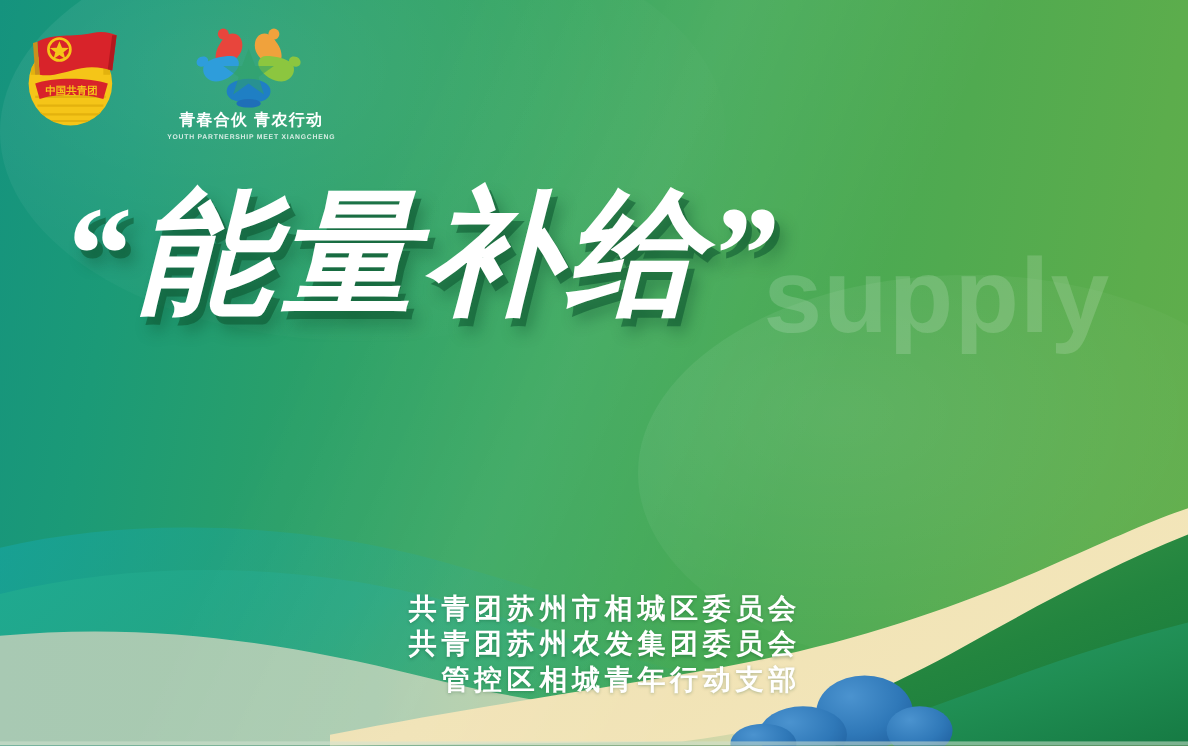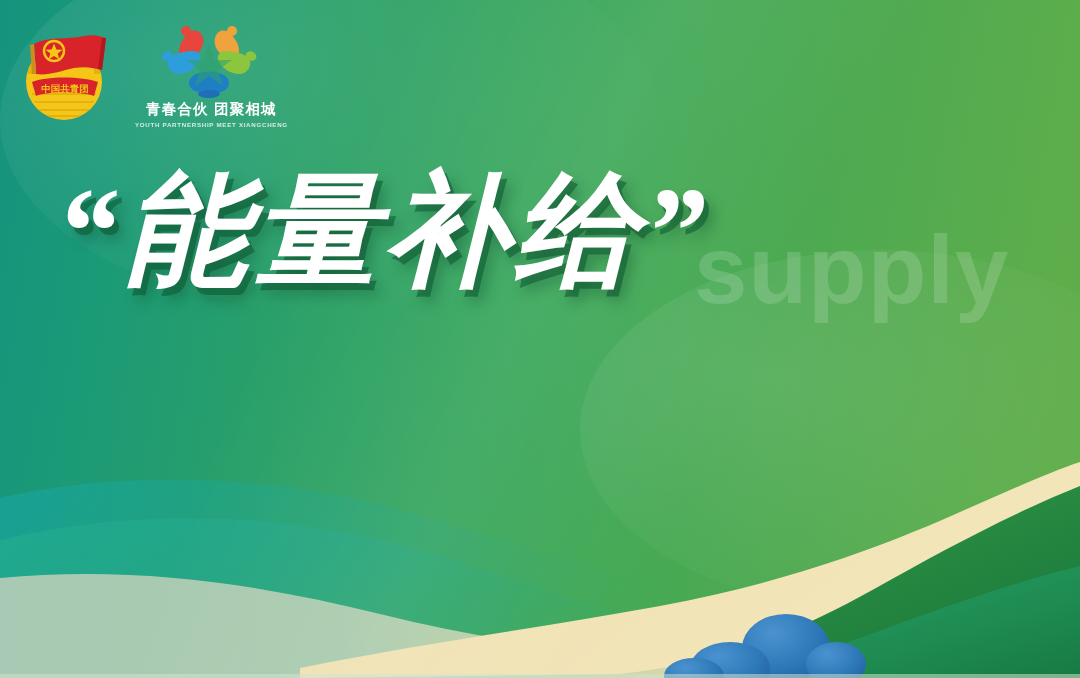--- a/index.html
+++ b/index.html
@@ -64,22 +64,22 @@
     line-height: 1;
     color: rgba(255,255,255,0.15);
   }
 
   
   #logo-row {
     position: absolute;
     left: 14px;
     top: 18px;
     display: flex;
-    align-items: flex-end;
-    gap: 17px;
+    align-items: flex-start;
+    gap: 34px;
   }
   #cyl-emblem { width: 104px; height: 104px; display: block; }
   #xc-logo-wrap { padding-top: 6px; text-align: center; }
   #xc-mark { width: 116px; height: 74px; display: block; margin: 0 auto; }
   #xc-cn {
     color: #ffffff;
     font-size: 14.5px;
     font-weight: 700;
     letter-spacing: 1.2px;
     margin-top: 2px;
@@ -263,23 +263,28 @@
         <ellipse cx="98" cy="32" rx="5.5" ry="4.5" fill="#8cc63f" transform="rotate(25 98 32)"></ellipse>
 
         <path d="M16 34 C12 42, 18 50, 26 50 C34 50, 42 45, 46 38 C49 33, 46 27, 40 27 C32 27, 22 29, 16 34 Z" fill="#2e9ddb"></path>
         <ellipse cx="14" cy="32" rx="5.5" ry="4.5" fill="#2e9ddb" transform="rotate(-25 14 32)"></ellipse>
 
         <path d="M40 52 C48 46, 64 46, 72 52 C79 57, 76 66, 68 68 C58 70, 50 70, 42 67 C35 64, 34 56, 40 52 Z" fill="#1f7fc4"></path>
         <ellipse cx="56" cy="70" rx="11" ry="4" fill="#1f6fb8"></ellipse>
 
         <polygon points="56,20 62,36 79,36 65,46 70,62 56,52 42,62 47,46 33,36 50,36" fill="#2fa06a" opacity="0.55"></polygon>
       </svg>
-      <div id="xc-cn">青春合伙 团聚相城</div>
+      <div id="xc-cn">青春合伙 青农行动</div>
       <div id="xc-en">YOUTH PARTNERSHIP MEET XIANGCHENG</div>
     </div>
   </div>
 
   <div class="watermark" id="wm-supply">supply</div>
 
   <div class="callig" id="title-line1">“能量补给”</div>
 
+  <div id="footer-block">
+    <div class="footer-line">共青团苏州市相城区委员会</div>
+    <div class="footer-line">共青团苏州农发集团委员会</div>
+    <div class="footer-line">管控区相城青年行动支部</div>
+  </div>
 
 </div>
 
 </body></html>

